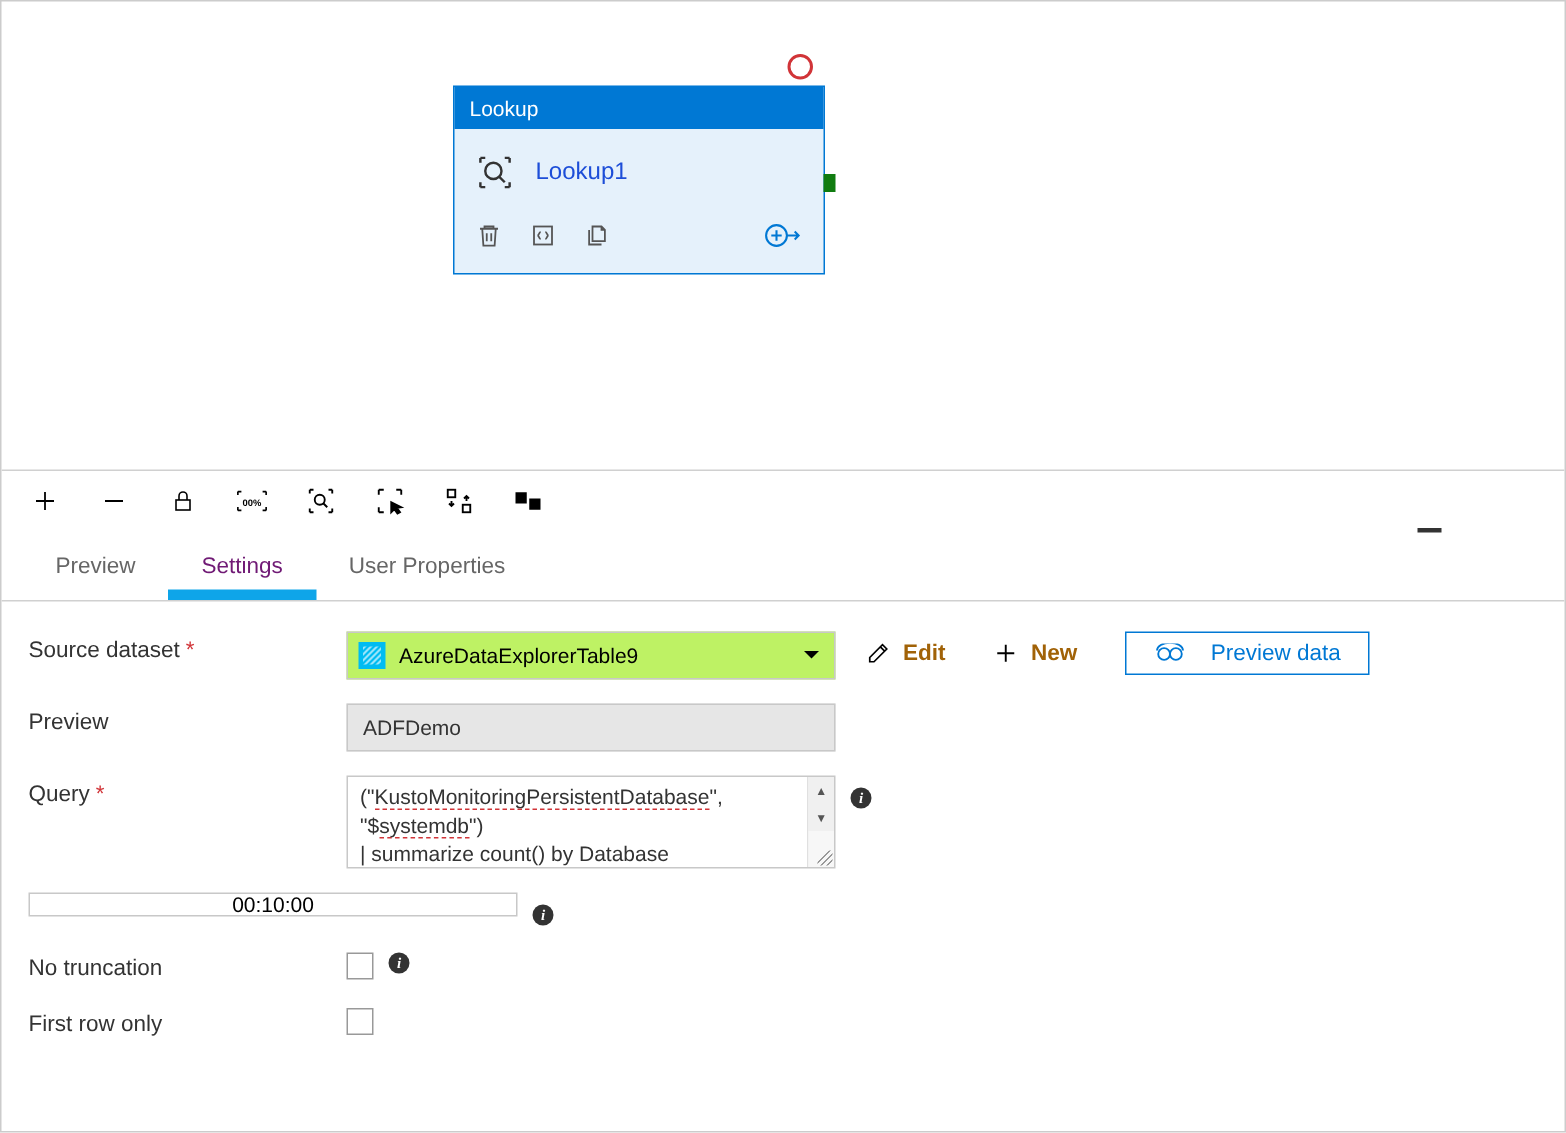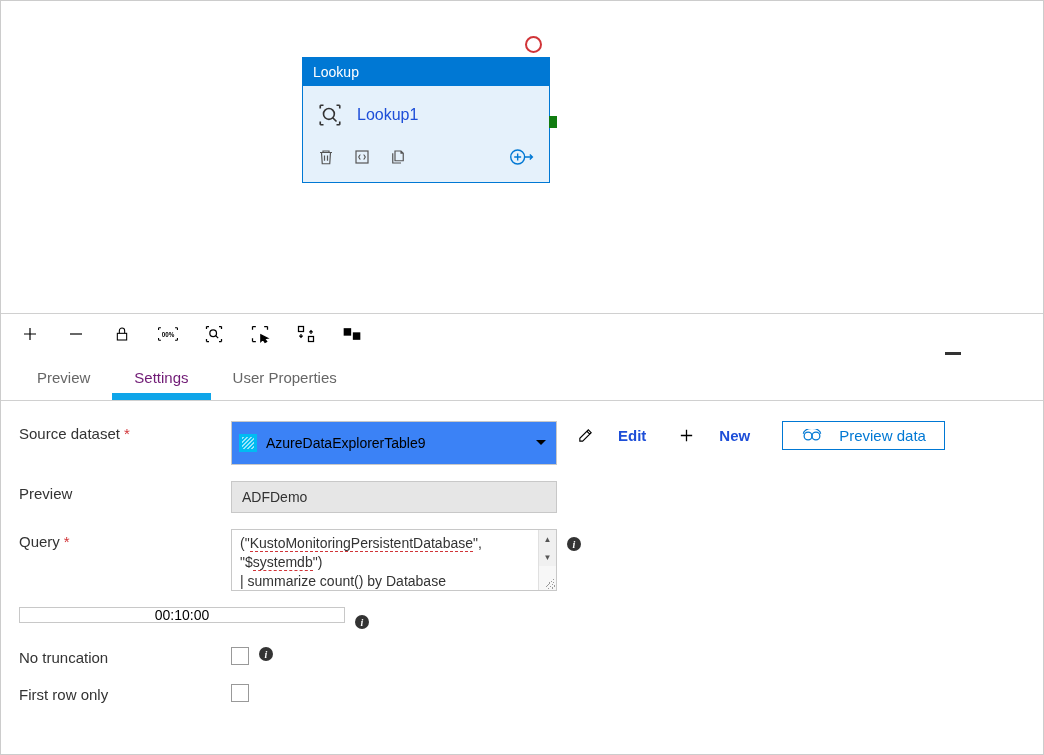--- a/index.html
+++ b/index.html
@@ -31,41 +31,41 @@
   .tab { padding: 10px 22px 9px; color: #666; font-size: 15px; }
   .tab.active { color: #701a75; border-bottom: 7px solid #0ea5e9; padding-bottom: 7px; }
 
   
   .form { padding: 20px 18px; }
   .row { display: flex; align-items: flex-start; margin-bottom: 16px; }
   .label { width: 212px; color: #333; font-size: 15px; padding-top: 4px; }
   .req { color: #d13438; margin-left: 4px; }
 
   .select-wrap { position: relative; width: 326px; }
-  .select-input { width: 100%; height: 44px; border: 1px solid #c8c8c8; padding: 0 10px 0 34px; font-size: 14px; background: #3b82f6; }
+  .select-input { width: 100%; height: 32px; border: 1px solid #c8c8c8; padding: 0 10px 0 34px; font-size: 14px; background: #bef264; }
   .select-caret { position: absolute; right: 10px; top: 50%; transform: translateY(-50%); }
   .select-left-icon { position: absolute; left: 8px; top: 50%; transform: translateY(-50%); width: 18px; height: 18px; background: #00bcf2; transform-origin: center; }
   .select-left-icon::before { content: ""; position: absolute; left: 3px; top: 3px; width: 12px; height: 12px; background: linear-gradient(135deg, #fff 25%, transparent 25%, transparent 50%, #fff 50%, #fff 75%, transparent 75%); background-size: 4px 4px; opacity: 0.6; }
   .db-input { width: 326px; height: 32px; border: 1px solid #c8c8c8; background: #e6e6e6; padding: 0 10px; font-size: 14px; color: #333; }
 
   .query-box { width: 326px; height: 62px; border: 1px solid #c8c8c8; position: relative; }
   .query-text { width: 306px; height: 100%; padding: 4px 8px; border: none; resize: none; font-size: 14px; font-family: inherit; color: #333; overflow: hidden; line-height: 1.35; }
   .scroll-col { position: absolute; right: 0; top: 0; width: 18px; height: 100%; border-left: 1px solid #e0e0e0; display: flex; flex-direction: column; }
   .scroll-btn { height: 18px; background: #f0f0f0; display: flex; align-items: center; justify-content: center; font-size: 8px; color: #555; }
   .scroll-track { flex: 1; background: #f7f7f7; }
   .resize-grip { position: absolute; right: 1px; bottom: 1px; width: 10px; height: 10px; background: linear-gradient(135deg, transparent 40%, #999 40%, #999 45%, transparent 45%, transparent 60%, #999 60%, #999 65%, transparent 65%, transparent 80%, #999 80%, #999 85%, transparent 85%); }
 
   .timeout-input { width: 326px; height: 16px; border: 1px solid #c8c8c8; padding: 0 24px; font-size: 14px; text-align: center; }
 
   .info-icon { width: 14px; height: 14px; border-radius: 50%; background: #333; color: #fff; font-size: 10px; font-weight: bold; display: inline-flex; align-items: center; justify-content: center; margin-left: 10px; margin-top: 8px; flex-shrink: 0; font-style: italic; font-family: Georgia, serif; }
 
   .checkbox { width: 18px; height: 18px; border: 1px solid #999; margin-top: 2px; }
 
   .actions { display: flex; align-items: center; gap: 32px; margin-left: 20px; }
-  .action-link { display: flex; align-items: center; gap: 24px; font-size: 15px; color: #1d4ed8; font-weight: 600; }
+  .action-link { display: flex; align-items: center; gap: 8px; font-size: 15px; color: #a16207; font-weight: 600; }
   .preview-btn { border: 1px solid #0078d4; color: #0078d4; padding: 5px 18px; display: flex; align-items: center; gap: 16px; font-size: 15px; background: #fff; }
 
   .underline-red { border-bottom: 1px dashed #d13438; }
 </style>
 </head>
 <body>
 
 <div class="canvas">
   <div class="red-circle"></div>
   <div class="node-card">

